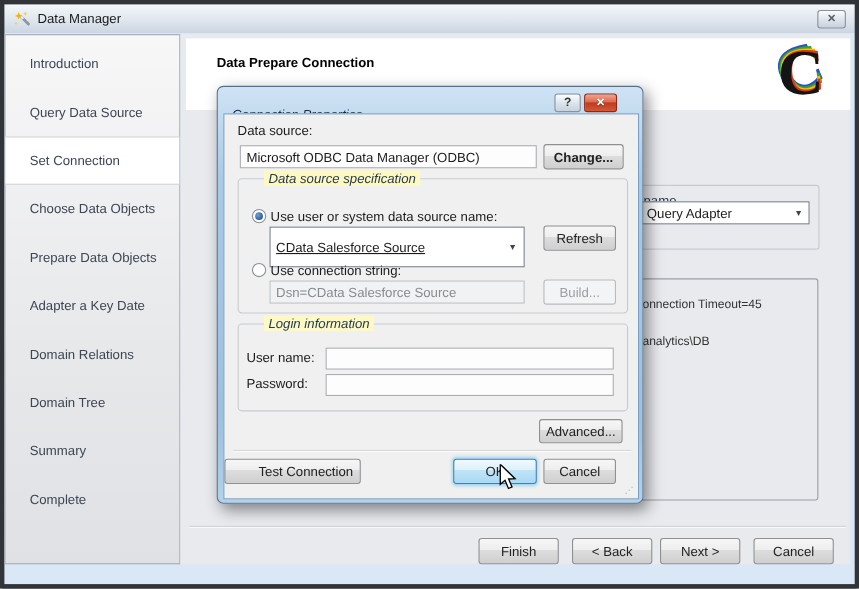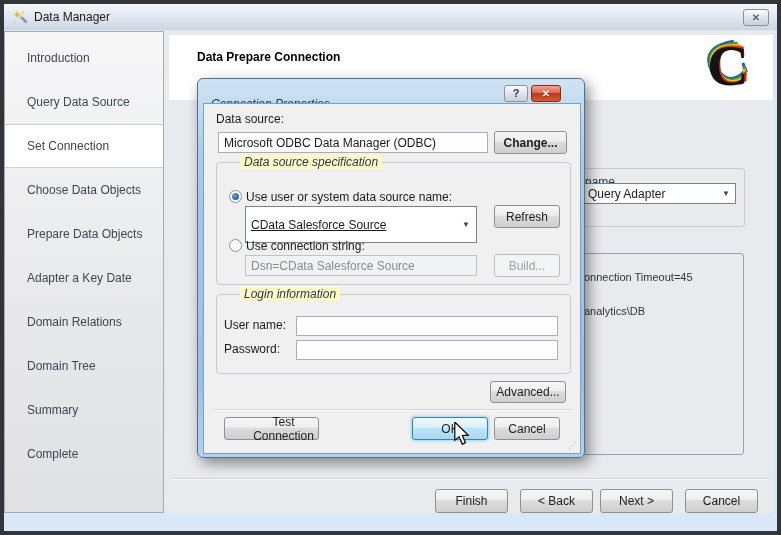--- a/index.html
+++ b/index.html
@@ -198,21 +198,21 @@
       <div class="groupbox" style="left:12px; top:190px; width:355px; height:80px;">
         <span class="caption">Login information</span>
       </div>
       <span class="lbl" style="left:20px; top:214px;">User name:</span>
       <input class="textbox" style="left: 92px; top: 212px; width: 262px; height: 20px;" type="text">
       <span class="lbl" style="left:20px; top:238px;">Password:</span>
       <input class="textbox" style="left: 92px; top: 236px; width: 262px; height: 20px;" type="password">
 
       <button class="btn" style="position:absolute; left:286px; top:277px; width:76px; height:22px;">Advanced...</button>
       <div class="dlg-sep"></div>
-      <button class="btn" style="position:absolute; left:20px; top:313px; width:95px; height:23px;padding-left:24px;">Test Connection</button>
+      <button class="btn" style="position:absolute; left:0; top:313px; width:124px; height:23px;padding-left:24px;">Test Connection</button>
       <button class="btn focused" style="position:absolute; left:208px; top:313px; width:76px; height:23px;">OK</button>
       <button class="btn" style="position:absolute; left:290px; top:313px; width:66px; height:23px;">Cancel</button>
       <span class="grip">⋰</span>
     </div>
   </div>
 
   <svg class="cursor" viewBox="0 0 14 20">
     <path d="M1,0 L1,15.2 L4.6,12.2 L7.2,18.4 L9.9,17.2 L7.3,11.2 L12.2,11 Z" fill="#ffffff" stroke="#000000" stroke-width="1"></path>
   </svg>
 </div>

